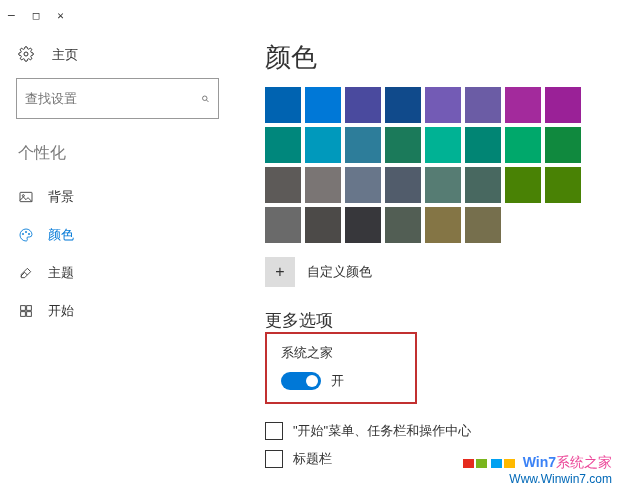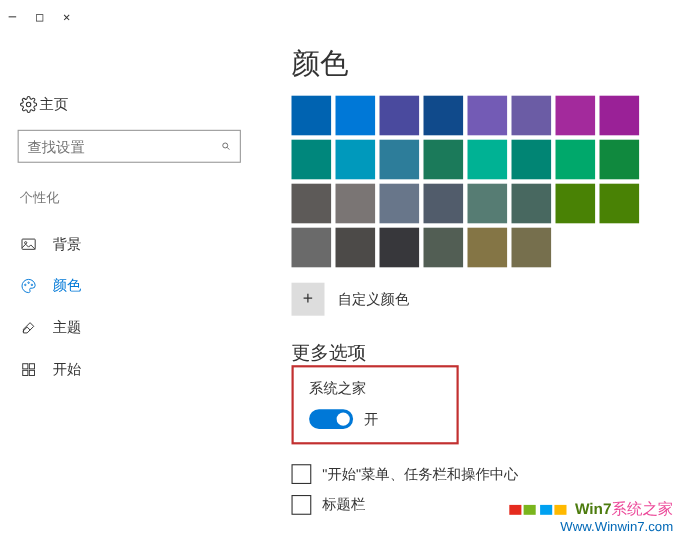--- a/index.html
+++ b/index.html
@@ -39,49 +39,48 @@
   .container {
     display: flex;
     height: calc(100% - 30px);
   }
   .sidebar {
     width: 235px;
     padding: 10px 16px 0 16px;
   }
   .home {
     display: flex;
-    align-items: center;
-    gap: 2px;
+    align-items: flex-start;
+    gap: 18px;
     padding: 6px 0 14px 2px;
     cursor: pointer;
     color: #333;
-    margin-top: 40px;
   }
   .home svg { width: 16px; height: 16px; }
   .search {
     display: flex;
     align-items: center;
     border: 1px solid #999;
-    height: 30px;
+    height: 41px;
     padding: 0 8px;
     margin-bottom: 24px;
   }
   .search input {
     border: none;
     outline: none;
     flex: 1;
     font-size: 13px;
     font-family: inherit;
     color: #555;
     background: transparent;
   }
   .search svg { width: 14px; height: 14px; stroke: #555; }
   .category {
     color: #777;
-    font-size: 12px;
+    font-size: 16px;
     margin-bottom: 14px;
     padding-left: 2px;
   }
   .nav-item {
     display: flex;
     align-items: center;
     gap: 14px;
     padding: 10px 2px;
     cursor: pointer;
     color: #333;
@@ -159,21 +158,21 @@
     bottom: 14px; right: 16px;
     text-align: right;
     pointer-events: none;
   }
   .watermark .logo {
     display: inline-flex; gap: 2px;
     vertical-align: middle; margin-right: 4px;
   }
   .watermark .logo span { width:11px; height:9px; display:inline-block; }
   .watermark .brand { font-size: 14px; }
-  .watermark .brand b { color:#4d7c0f; }
+  .watermark .brand b { color:#3b82f6; }
   .watermark .brand span.rest{ color:#ec4899; }
   .watermark .url { font-size: 12px; color:#0068b7; }
 </style>
 </head>
 <body>
 
 <div class="titlebar">
   <div class="controls">
     <span>─</span>
     <span>□</span>

